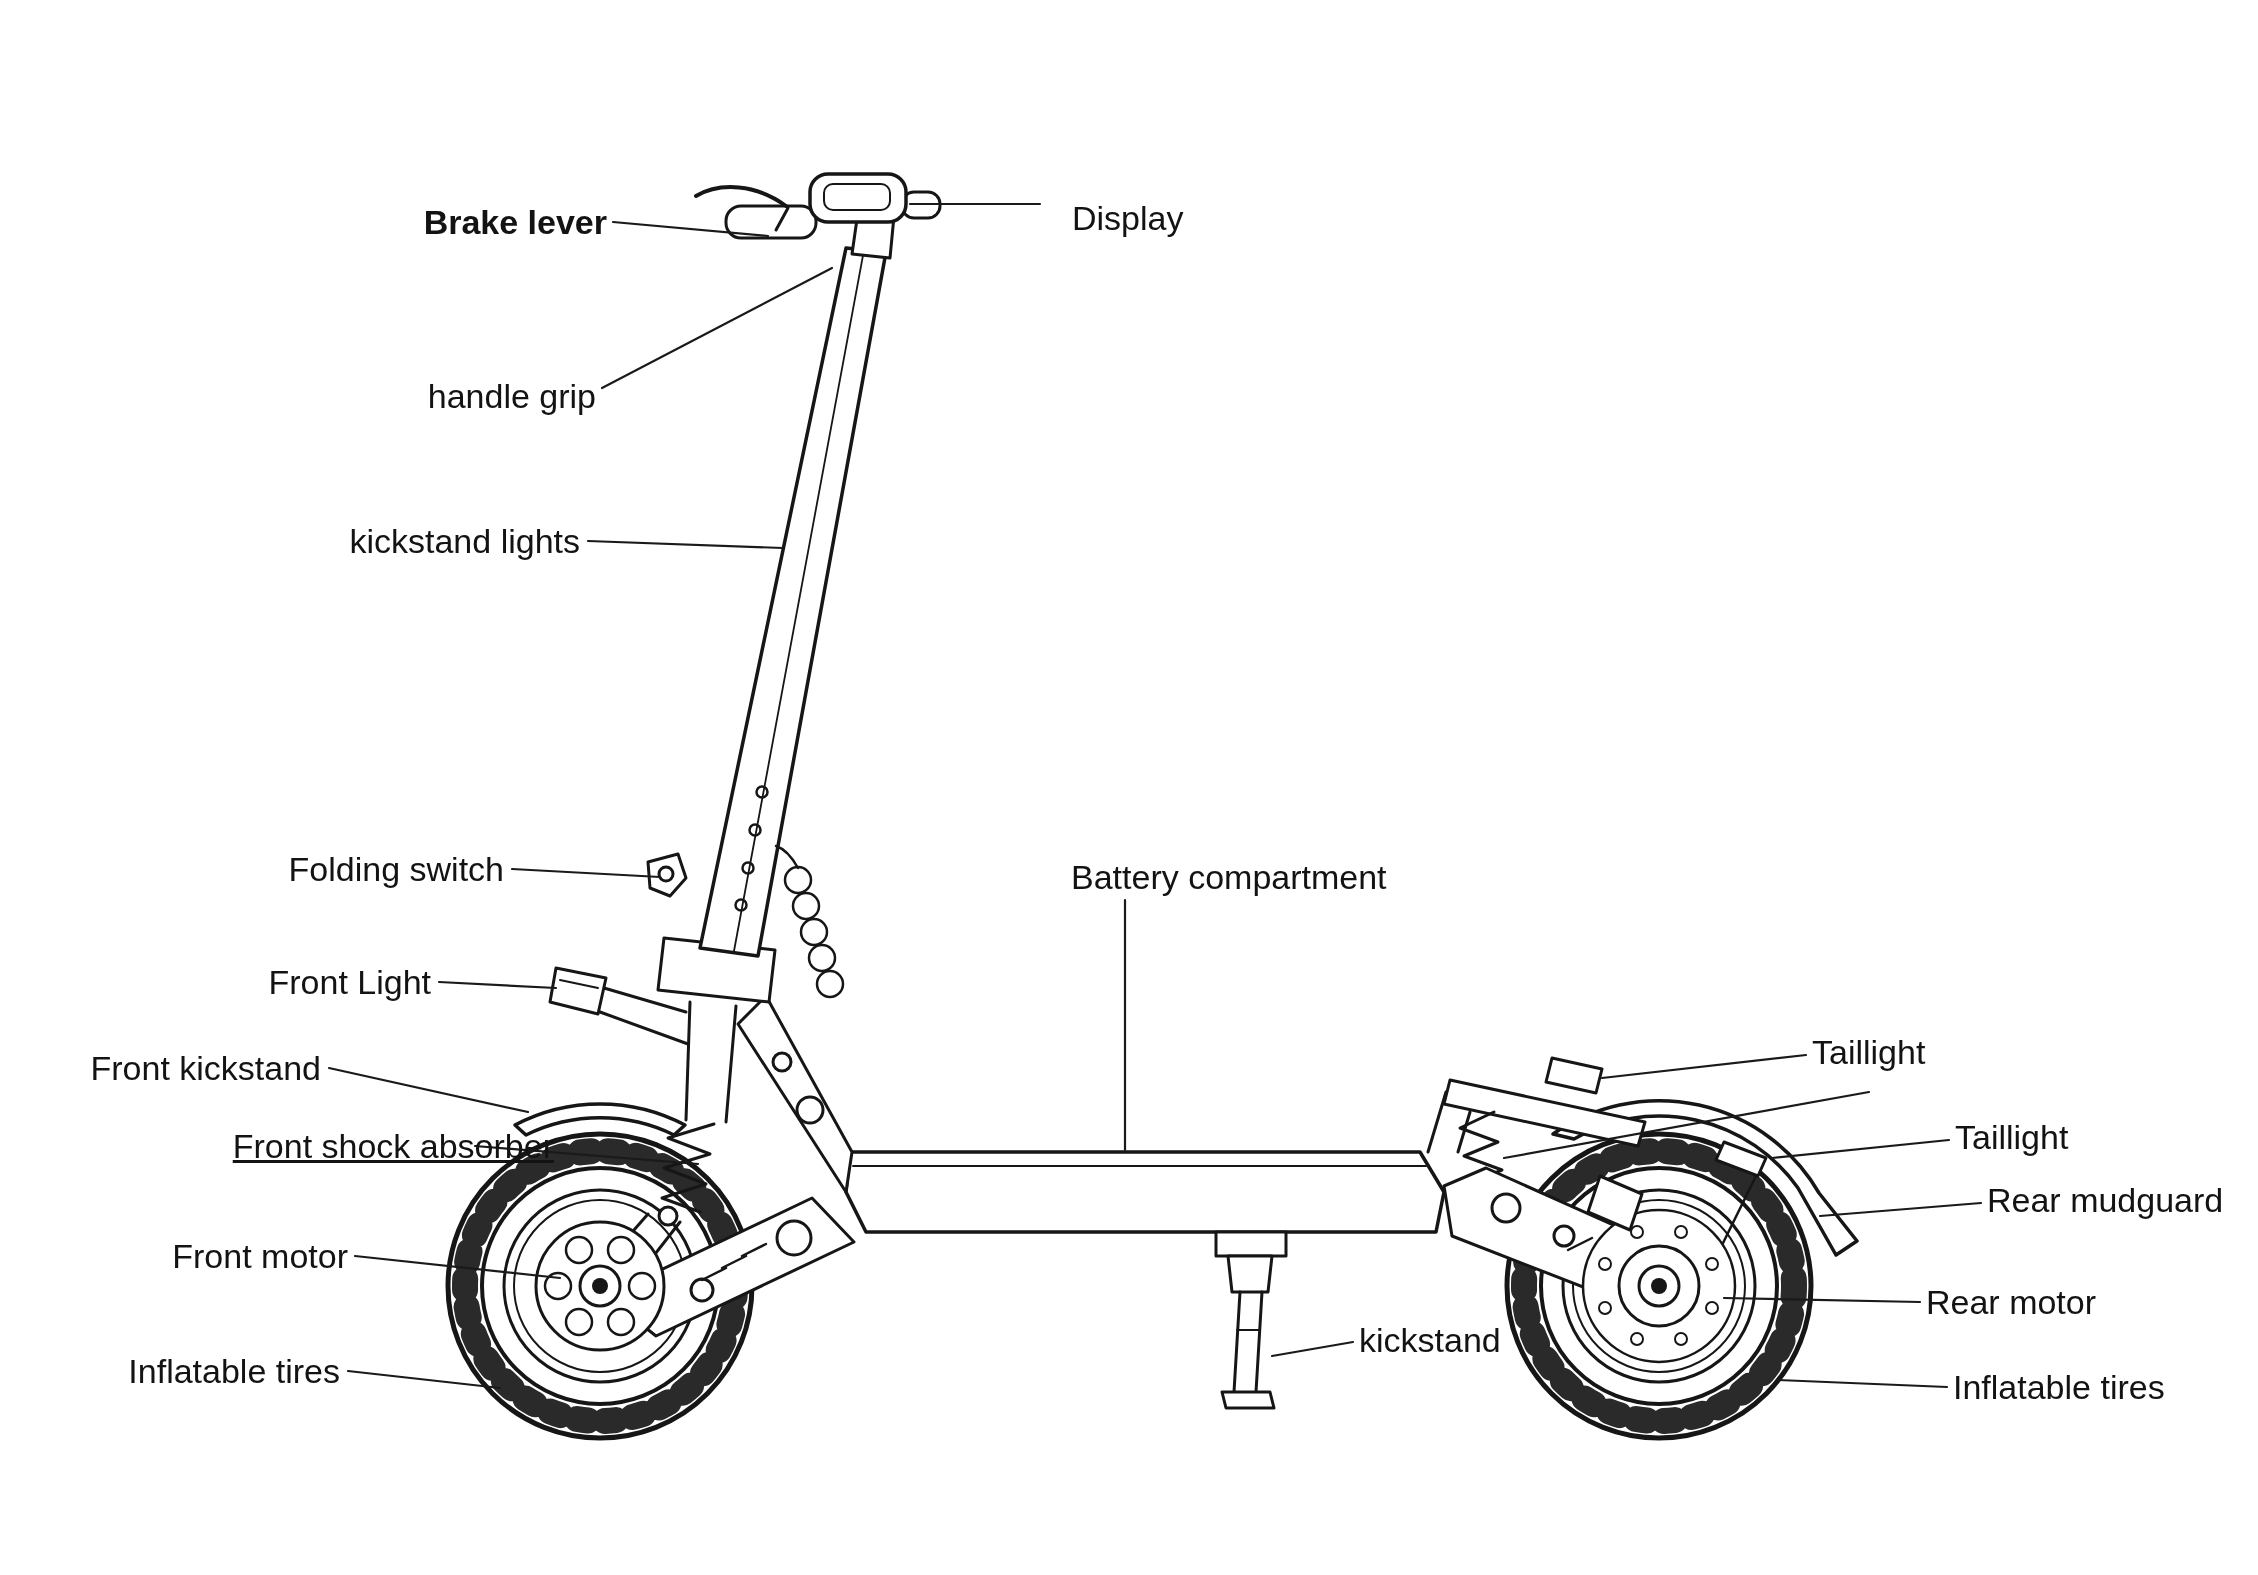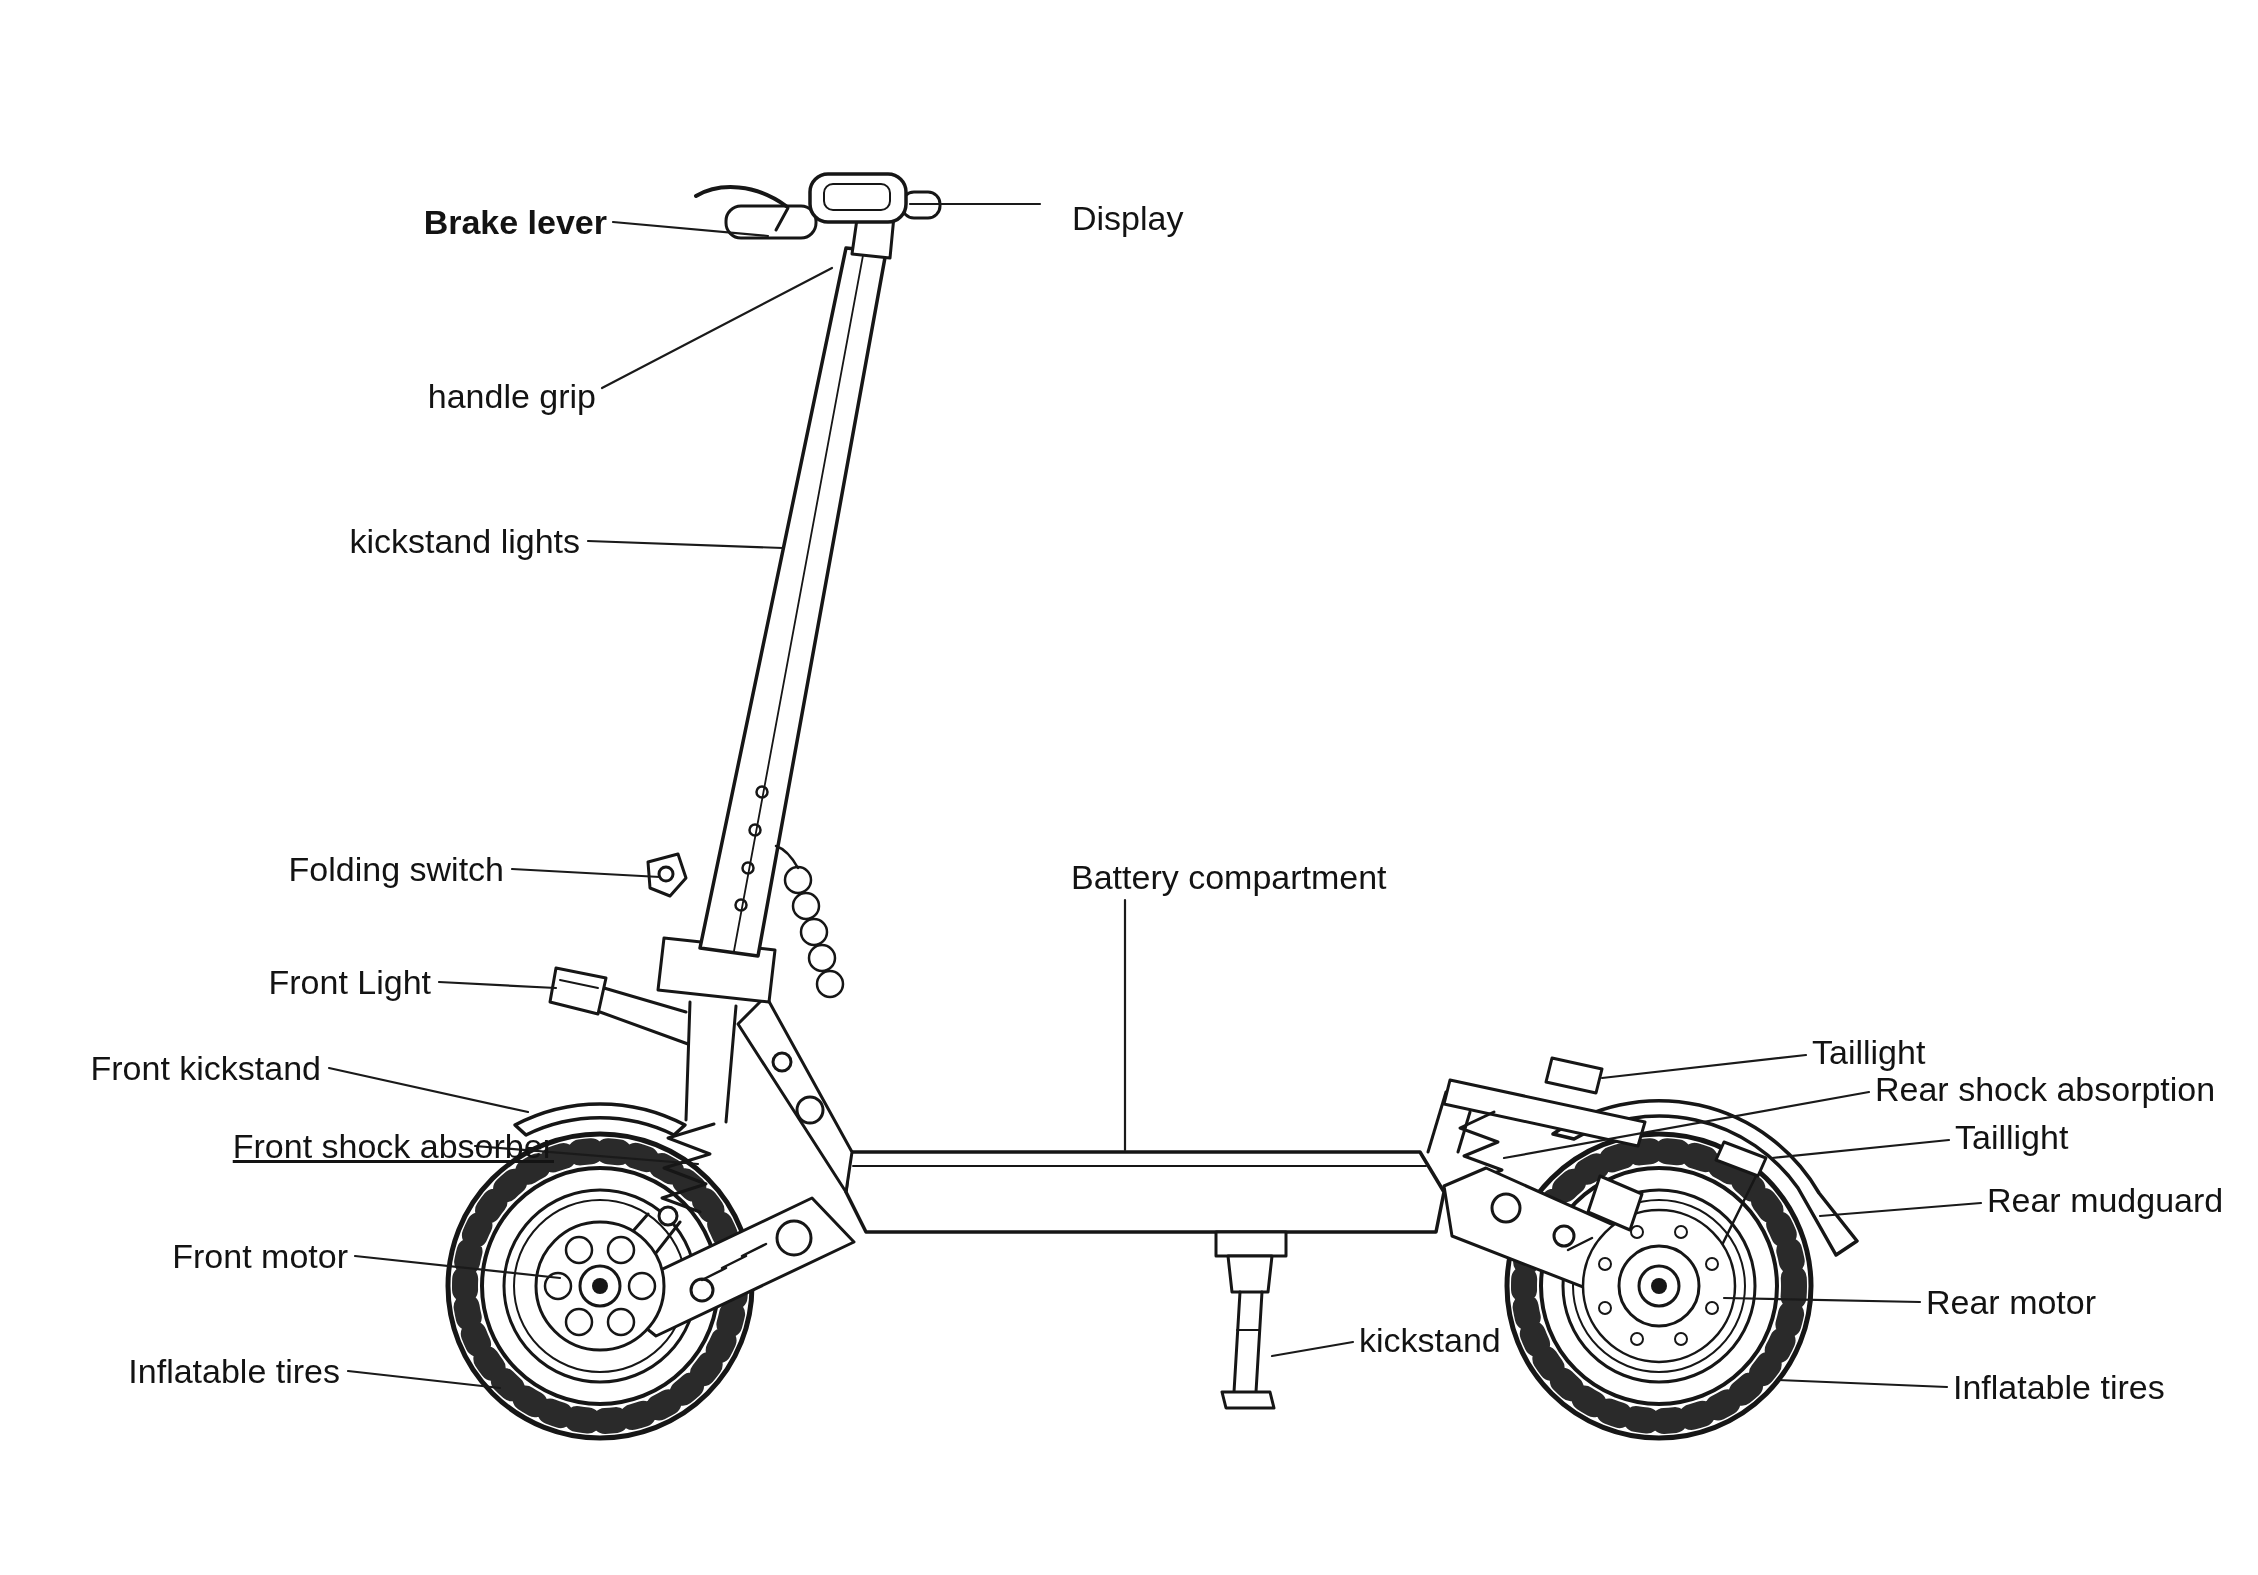--- a/index.html
+++ b/index.html
@@ -216,19 +216,18 @@
   <div class="lbl" style="top:520px; right:1678px;">kickstand lights</div>
   <div class="lbl" style="top:848px; right:1754px;">Folding switch</div>
   <div class="lbl" style="top:961px; right:1827px;">Front Light</div>
   <div class="lbl" style="top:1047px; right:1937px;">Front kickstand</div>
   <div class="lbl" style="top:1125px; right:1704px;text-decoration:underline;">Front shock absorber</div>
   <div class="lbl" style="top:1235px; right:1910px;">Front motor</div>
   <div class="lbl" style="top:1350px; right:1918px;">Inflatable tires</div>
   <div class="lbl" style="top:856px; left:1071px;">Battery compartment</div>
   <div class="lbl" style="top:1319px; left:1359px;">kickstand</div>
   <div class="lbl" style="top:1031px; left:1812px;">Taillight</div>
-  <div class="lbl" style="top:1068px; left:1875px;">Rear shock absorption</div>
   <div class="lbl" style="top:1116px; left:1955px;">Taillight</div>
   <div class="lbl" style="top:1179px; left:1987px;">Rear mudguard</div>
   <div class="lbl" style="top:1281px; left:1926px;">Rear motor</div>
   <div class="lbl" style="top:1366px; left:1953px;">Inflatable tires</div>
 
 </div>
 
 </body></html>

